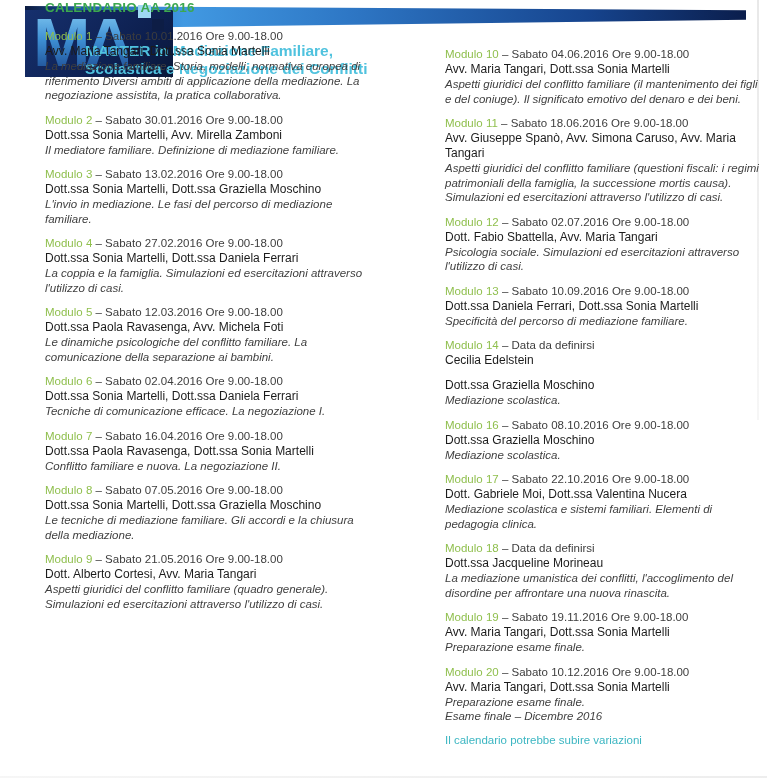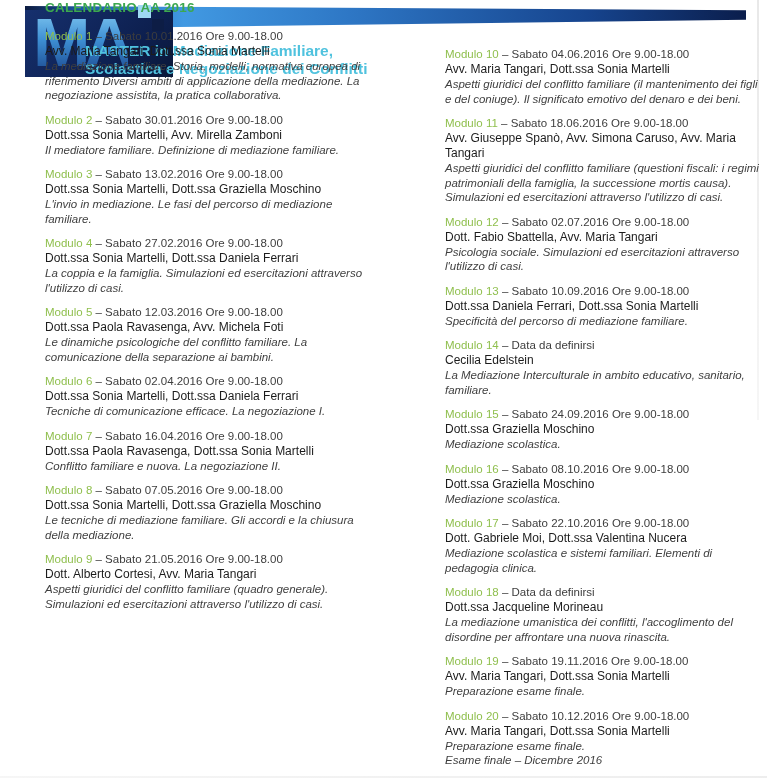--- a/index.html
+++ b/index.html
@@ -190,26 +190,24 @@
   <div class="module">
     <div class="mod-head"><span class="mod-label">Modulo 13</span> <span class="mod-date">– Sabato 10.09.2016 Ore 9.00-18.00</span></div>
     <div class="mod-names">Dott.ssa Daniela Ferrari, Dott.ssa Sonia Martelli</div>
     <div class="mod-desc">Specificità del percorso di mediazione familiare.</div>
 
   </div>
 
   <div class="module">
     <div class="mod-head"><span class="mod-label">Modulo 14</span> <span class="mod-date">– Data da definirsi</span></div>
     <div class="mod-names">Cecilia Edelstein</div>
-    <div class="mod-desc">La Mediazione Interculturale in ambito educativo, sanitario, familiare.</div>
-
-  </div>
-
-  <div class="module">
-    <div class="mod-head"><span class="mod-label">Modulo 15</span> <span class="mod-date">– Sabato 24.09.2016 Ore 9.00-18.00</span></div>
+
+  </div>
+
+  <div class="module">
     <div class="mod-names">Dott.ssa Graziella Moschino</div>
     <div class="mod-desc">Mediazione scolastica.</div>
 
   </div>
 
   <div class="module">
     <div class="mod-head"><span class="mod-label">Modulo 16</span> <span class="mod-date">– Sabato 08.10.2016 Ore 9.00-18.00</span></div>
     <div class="mod-names">Dott.ssa Graziella Moschino</div>
     <div class="mod-desc">Mediazione scolastica.</div>
 

